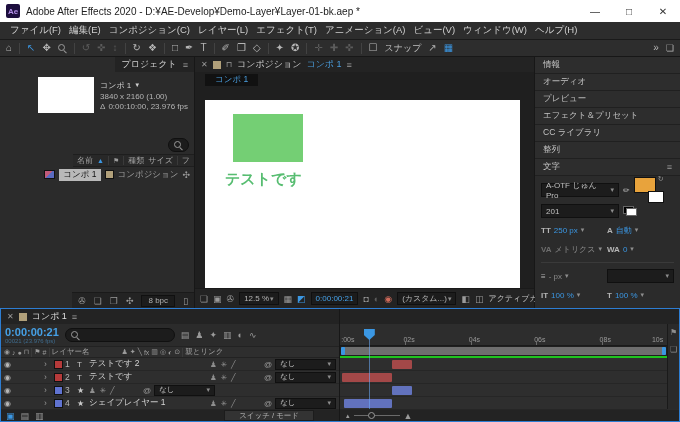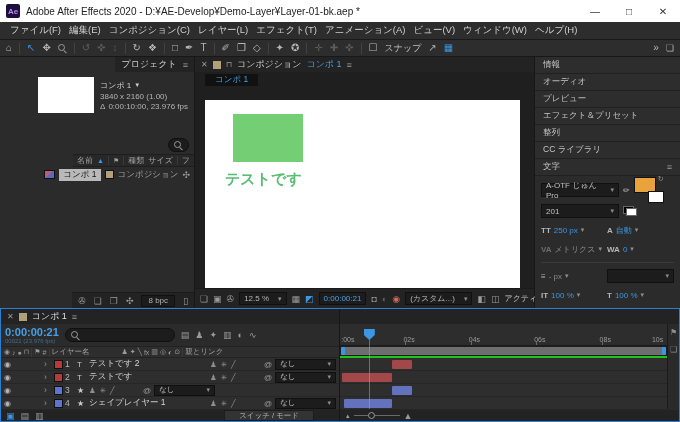--- a/index.html
+++ b/index.html
@@ -68,21 +68,21 @@
   .comp-head-name{font-size:9px;color:#4a9edf;}
   .comp-subtabs{height:14px;background:#1f1f1f;display:flex;align-items:flex-end;padding:0 10px;flex:none;}
   .comp-subtab{background:#111;height:12px;display:flex;align-items:center;padding:0 10px;font-size:8.5px;color:#4a9edf;}
   .viewer{flex:1;background:#1f1f1f;position:relative;overflow:hidden;}
   .canvas{position:absolute;left:10px;top:14px;width:315px;height:192px;background:#ffffff;}
   .cv-rect{position:absolute;}
   .cv-text{position:absolute;font-size:15px;font-weight:bold;}
   .comp-footer{height:20px;background:#232323;border-top:1px solid #1a1a1a;display:flex;align-items:center;gap:5px;padding:0 5px;font-size:8px;flex:none;white-space:nowrap;}
   .cf-ic{color:#9a9a9a;font-size:9px;}
   .cf-ic.blue{color:#3b97e3;}
-  .dd{background:#1c1c1c;border:1px solid #101010;height:13px;display:flex;align-items:center;gap:9px;padding:0 4px;color:#b5b5b5;font-size:8px;}
+  .dd{background:#1c1c1c;border:1px solid #101010;height:13px;display:flex;align-items:center;gap:1px;padding:0 4px;color:#b5b5b5;font-size:8px;}
   .cf-tc{color:#45a0e6;background:#1c1c1c;border:1px solid #101010;height:13px;display:flex;align-items:center;padding:0 4px;font-size:8px;}
 
   
   .sidebar{width:145px;background:#2b2b2b;display:flex;flex-direction:column;}
   .sb-head{height:17px;background:#2d2d2d;border-bottom:1px solid #202020;display:flex;align-items:center;padding:0 8px;font-size:8.5px;color:#c4c4c4;flex:none;}
   .sb-head.char{justify-content:space-between;}
   .charpanel{flex:1;background:#2b2b2b;padding:4px 6px;display:flex;flex-direction:column;gap:3px;font-size:8px;}
   .char-row{display:flex;align-items:center;gap:4px;height:16px;}
   .sel{background:#1c1c1c;border:1px solid #101010;height:14px;display:flex;align-items:center;justify-content:space-between;padding:0 4px;color:#c0c0c0;gap:3px;}
   .sel .caret{color:#8e8e8e;font-size:7px;}
@@ -320,24 +320,24 @@
       <div class="sb-head">
           <span>オーディオ</span>
         </div>
       <div class="sb-head">
           <span>プレビュー</span>
         </div>
       <div class="sb-head">
           <span>エフェクト＆プリセット</span>
         </div>
       <div class="sb-head">
+          <span>CC ライブラリ</span>
+        </div>
+      <div class="sb-head">
           <span>整列</span>
-        </div>
-      <div class="sb-head">
-          <span>CC ライブラリ</span>
         </div>
       <div class="sb-head char">
         <span>文字</span>
         <span class="burger">≡</span>
       </div>
       <div class="charpanel">
         <div class="char-row" style="height:20px;">
           <div class="sel" style="width:78px;">
             <span>A-OTF じゅん Pro</span>
               <span class="caret">▾</span>

